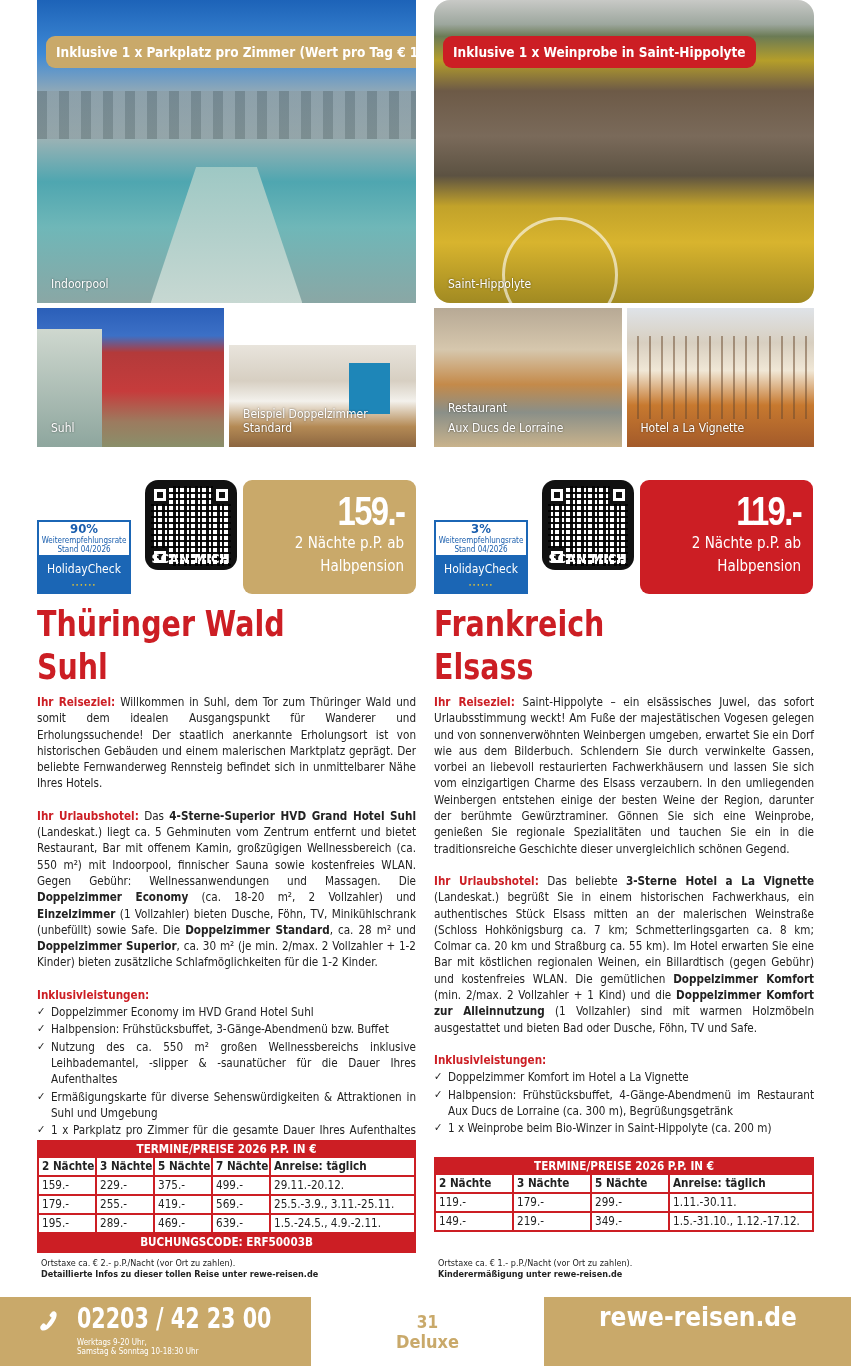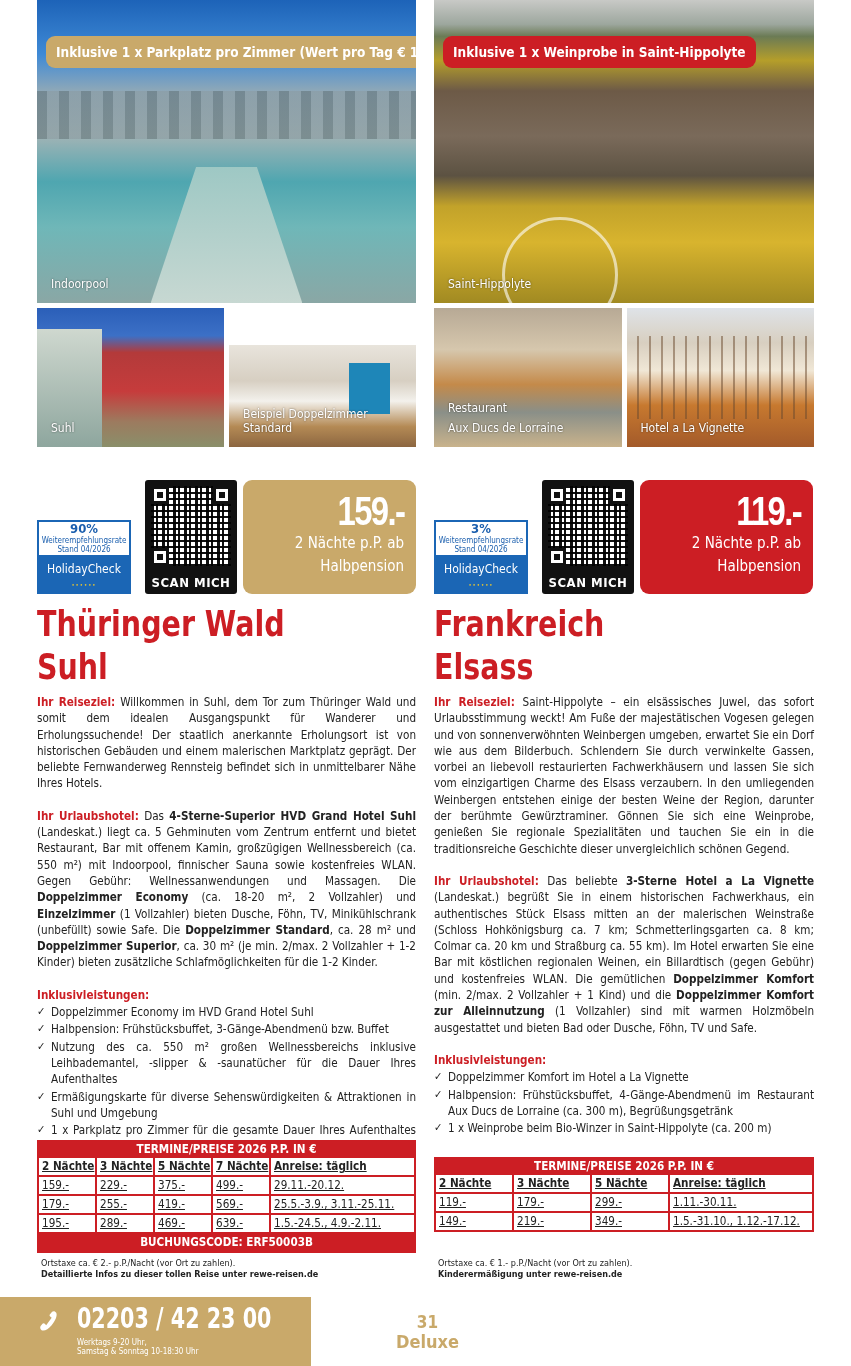--- a/index.html
+++ b/index.html
@@ -7,21 +7,21 @@
   body { font-family: "DejaVu Sans Condensed", "Liberation Sans Narrow", "Liberation Sans", sans-serif; color: #222; position: relative; }
 
   .col { position: absolute; top: 0; }
   .col-left { left: 37px; width: 379px; }
   .col-right { left: 434px; width: 380px; }
 
   .hero { position: relative; width: 100%; height: 303px; overflow: hidden; }
   .hero-pool { background: linear-gradient(180deg, #1d63b8 0%, #3f8ad6 18%, #8ea8b8 30%, #9fb3b5 45%, #4fa6b0 60%, #6fb7b8 75%, #8aa7a5 100%); }
   .hero-pool::before { content: ""; position: absolute; left: 30%; right: 30%; top: 55%; bottom: 0; background: linear-gradient(180deg, #9ec8c4, #c7d8d2); clip-path: polygon(30% 0, 70% 0, 100% 100%, 0 100%); }
   .hero-pool::after { content: ""; position: absolute; left: 0; right: 0; top: 30%; height: 16%; background: repeating-linear-gradient(90deg, #5f6f74 0 10px, #8b9aa0 10px 22px); opacity: .55; }
-  .hero-wine { background: linear-gradient(180deg, #c8c9c6 0%, #9da79e 8%, #6b7b55 12%, #b59e2a 20%, #6d5a47 30%, #7a6a5a 45%, #5c5242 58%, #c2a22a 68%, #d8b42e 80%, #a18a22 100%); }
+  .hero-wine { background: linear-gradient(180deg, #c8c9c6 0%, #9da79e 8%, #6b7b55 12%, #b59e2a 20%, #6d5a47 30%, #7a6a5a 45%, #5c5242 58%, #c2a22a 68%, #d8b42e 80%, #a18a22 100%); border-radius: 16px; }
   .hero-wine::after { content: ""; position: absolute; left: 18%; bottom: -30px; width: 110px; height: 110px; border-radius: 50%; border: 3px solid rgba(255,255,255,.6); box-shadow: 120px 25px 0 -3px rgba(255,255,255,.0); }
 
   .pill { position: absolute; top: 36px; left: 9px; height: 32px; border-radius: 9px; color: #fff; font-weight: bold; font-size: 13.5px; line-height: 32px; padding: 0 10px; white-space: nowrap; z-index: 2; }
   .pill-gold { background: #c9a96a; }
   .pill-red { background: #cc1e24; }
 
   .caption { position: absolute; color: #fff; font-size: 12px; text-shadow: 0 0 2px rgba(0,0,0,.6); z-index: 2; }
 
   .thumbs { display: flex; gap: 5px; margin-top: 5px; height: 139px; }
   .thumb { position: relative; flex: 1; overflow: hidden; }
@@ -33,21 +33,21 @@
   .th-vign::before { content: ""; position: absolute; inset: 20% 0 20% 0; background: repeating-linear-gradient(90deg, transparent 0 10px, #6b4a2e 10px 12px); opacity: .5; }
   .th-rest { background: linear-gradient(180deg, #b7a995 0%, #d6c7ad 30%, #c48a4a 55%, #8a8f88 75%, #c9b38c 100%); }
 
   .badge-row { position: absolute; top: 480px; left: 0; width: 100%; height: 114px; }
   .hc { position: absolute; left: 0; top: 40px; width: 94px; height: 74px; border: 2px solid #1b66b5; background: #fff; text-align: center; }
   .hc-pct { color: #1b5fae; font-weight: bold; font-size: 13px; line-height: 14px; margin-top: 0; }
   .hc-t1, .hc-t2 { color: #1b5fae; font-size: 8px; line-height: 9px; }
   .hc-brand { position: absolute; left: 0; right: 0; bottom: 0; height: 37px; background: #1b66b5; color: #fff; font-size: 12px; line-height: 28px; }
   .hc-stars { position: absolute; bottom: 3px; left: 0; right: 0; color: #e5c431; font-size: 6px; line-height: 8px; letter-spacing: 1px; }
 
-  .qr { position: absolute; left: 108px; top: 0; width: 92px; height: 114px; background: #111; border-radius: 3px; }
+  .qr { position: absolute; left: 108px; top: 0; width: 92px; height: 90px; background: #111; border-radius: 13px; }
   .qr-code { position: absolute; left: 6px; top: 6px; width: 80px; height: 80px; background:
       repeating-linear-gradient(90deg, #111 0 3px, #fff 3px 5px, #111 5px 7px, #fff 7px 11px),
       repeating-linear-gradient(0deg, #111 0 2px, #fff 2px 6px); background-blend-mode: multiply; }
   .qr-finder { position: absolute; width: 18px; height: 18px; border: 3px solid #111; background: #fff; box-shadow: inset 0 0 0 3px #fff, inset 0 0 0 10px #111; }
   .qr-label { position: absolute; bottom: 4px; left: 0; right: 0; text-align: center; color: #fff; font-weight: bold; font-size: 13px; letter-spacing: .5px; }
 
   .price { position: absolute; left: 206px; top: 0; width: 173px; height: 114px; border-radius: 9px; color: #fff; text-align: right; padding: 10px 12px 0 0; }
   .price-gold { background: #c9a96a; }
   .price-red { background: #cc1e24; }
   .price-num { font-family: "Liberation Sans Narrow", "Liberation Sans", sans-serif; font-weight: bold; font-size: 40px; line-height: 42px; letter-spacing: -2px; transform: scaleX(.82); transform-origin: right; display: inline-block; }
@@ -61,21 +61,21 @@
   .para + .para { margin-top: 16px; }
 
   .incl-head { color: #cc1e24; font-weight: bold; font-size: 11.6px; margin-bottom: 1px; }
   .incl-list { list-style: none; }
   .incl-list li { position: relative; padding-left: 14px; font-size: 11.6px; line-height: 16.3px; margin-bottom: 1px; }
   .incl-list li::before { content: "\2713"; position: absolute; left: 0; top: 0; font-size: 11px; }
 
   .ptable { position: absolute; left: 0; width: 100%; background: #cc1e24; padding: 0 2px 2px 2px; }
   .pt-head { color: #fff; font-weight: bold; text-align: center; font-size: 11.6px; line-height: 18px; }
   .pt-grid { display: grid; gap: 2px; background: #cc1e24; }
-  .pt-grid div { background: #fff; font-size: 11.6px; line-height: 17px; padding-left: 3px; white-space: nowrap; text-decoration: underline; }
+  .pt-grid div { background: #fff; font-size: 11.6px; line-height: 17px; padding-left: 3px; white-space: nowrap; }
   .pt-grid .h { font-weight: bold; }
   .pt-code { color: #fff; font-weight: bold; text-align: center; font-size: 11.6px; line-height: 18px; margin-top: 1px; }
   .pt-note { position: absolute; left: 4px; font-size: 9px; line-height: 11px; }
   .pt-note b { font-weight: bold; }
 
   .footer { position: absolute; left: 0; top: 1297px; width: 851px; height: 69px; }
   .f-left { position: absolute; left: 0; top: 0; width: 311px; height: 87px; background: #c9a96a; color: #fff; }
   .f-phone-icon { position: absolute; left: 37px; top: 12px; width: 22px; height: 24px; }
   .f-phone { position: absolute; left: 77px; top: 4px; font-weight: bold; font-size: 28px; line-height: 36px; transform: scaleX(.82); transform-origin: left; white-space: nowrap; }
   .f-hours { position: absolute; left: 77px; top: 41px; font-size: 8px; line-height: 9px; }
@@ -294,13 +294,14 @@
     <div class="f-phone">02203 / 42 23 00</div>
     <div class="f-hours">
       <div>Werktags 9-20 Uhr,</div>
       <div>Samstag &amp; Sonntag 10-18:30 Uhr</div>
     </div>
   </div>
   <div class="f-mid">
     <div class="f-page">31</div>
     <div class="f-section">Deluxe</div>
   </div>
+  <div class="f-right">rewe-reisen.de</div>
 </div>
 
 </body></html>

